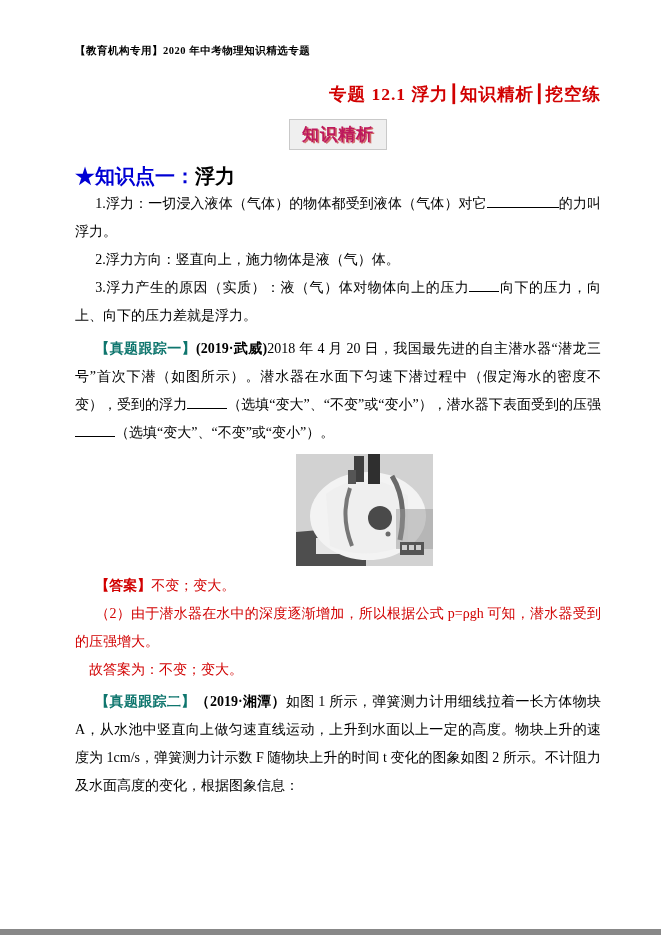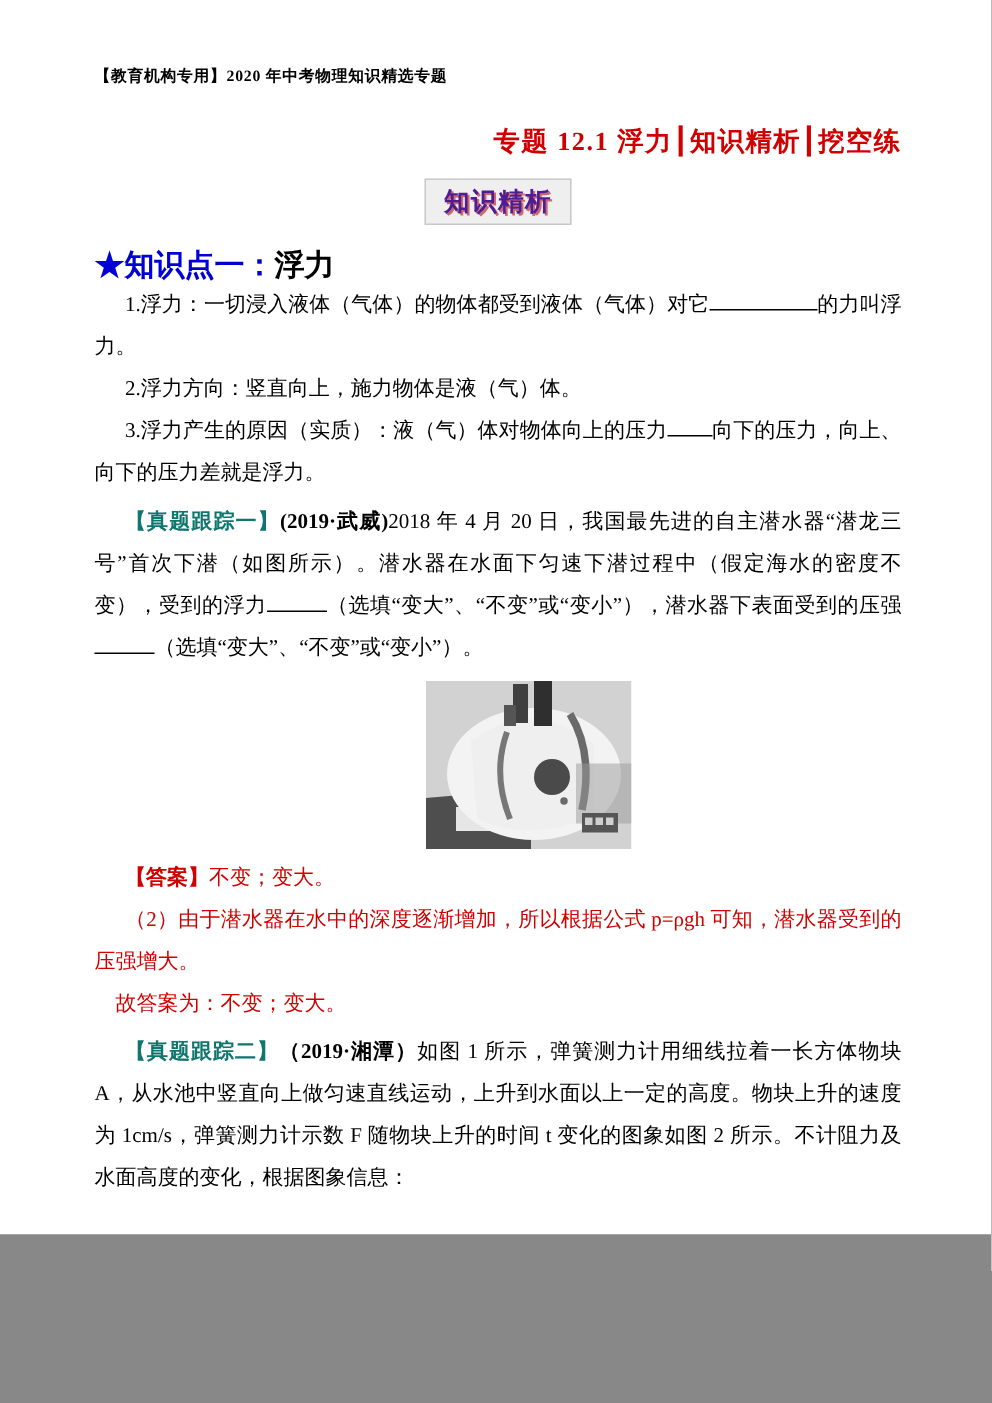--- a/index.html
+++ b/index.html
@@ -1,35 +1,35 @@
 <!DOCTYPE html>
 <html><head>
 <meta charset="utf-8">
 <style>
   * { margin:0; padding:0; box-sizing:border-box; }
   html,body { background:#888; }
   .page {
-    width:661px; height:823px; margin:0 auto; background:#ffffff;
+    width:661px; height:929px; margin:0 auto; background:#ffffff;
     font-family:"Liberation Serif","DejaVu Serif",serif;
-    color:#000; overflow:hidden; position:relative;
+    color:#000; overflow:hidden; position:relative;padding-left:12px;
   }
   .content { padding:44px 60px 0 63px; }
 
   .doc-header { font-size:10.5px; font-weight:700; letter-spacing:.5px; color:#000; }
 
   .doc-title {
     margin-top:24px; text-align:right;
     color:#d10000; font-weight:700; font-size:17.5px; letter-spacing:1px;
   }
 
   .banner-wrap { margin-top:13px; text-align:center; }
   .banner {
     display:inline-block; background:#efefef; border:1px solid #c9c9c9;
     padding:3px 12px; font-size:17px; font-weight:700;
-    color:#4c1d95; text-shadow:1.4px 1.2px 0 rgba(190,30,30,.65);
+    color:#be185d; text-shadow:1.4px 1.2px 0 rgba(190,30,30,.65);
     letter-spacing:1px;
   }
 
   .kp-heading { margin-top:13px; font-size:20px; font-weight:700; }
   .kp-heading .blue { color:#0000d4; }
 
   p.body-line {
     font-size:14px; line-height:28px; text-align:justify;
     text-indent:1.45em;
   }

